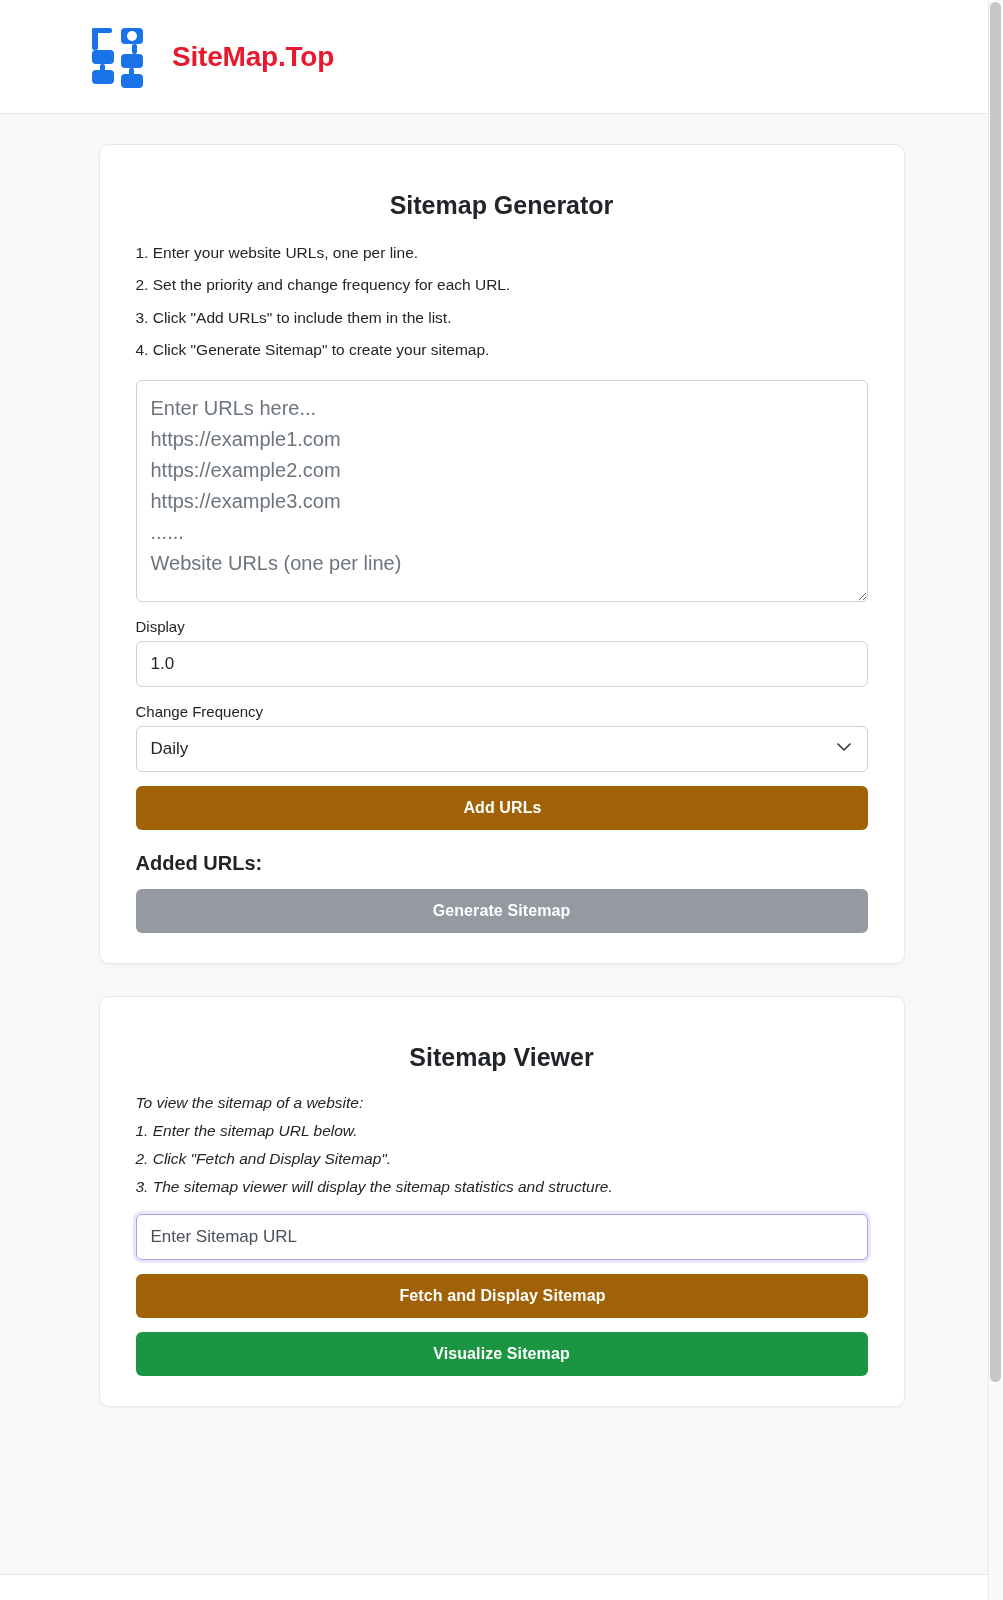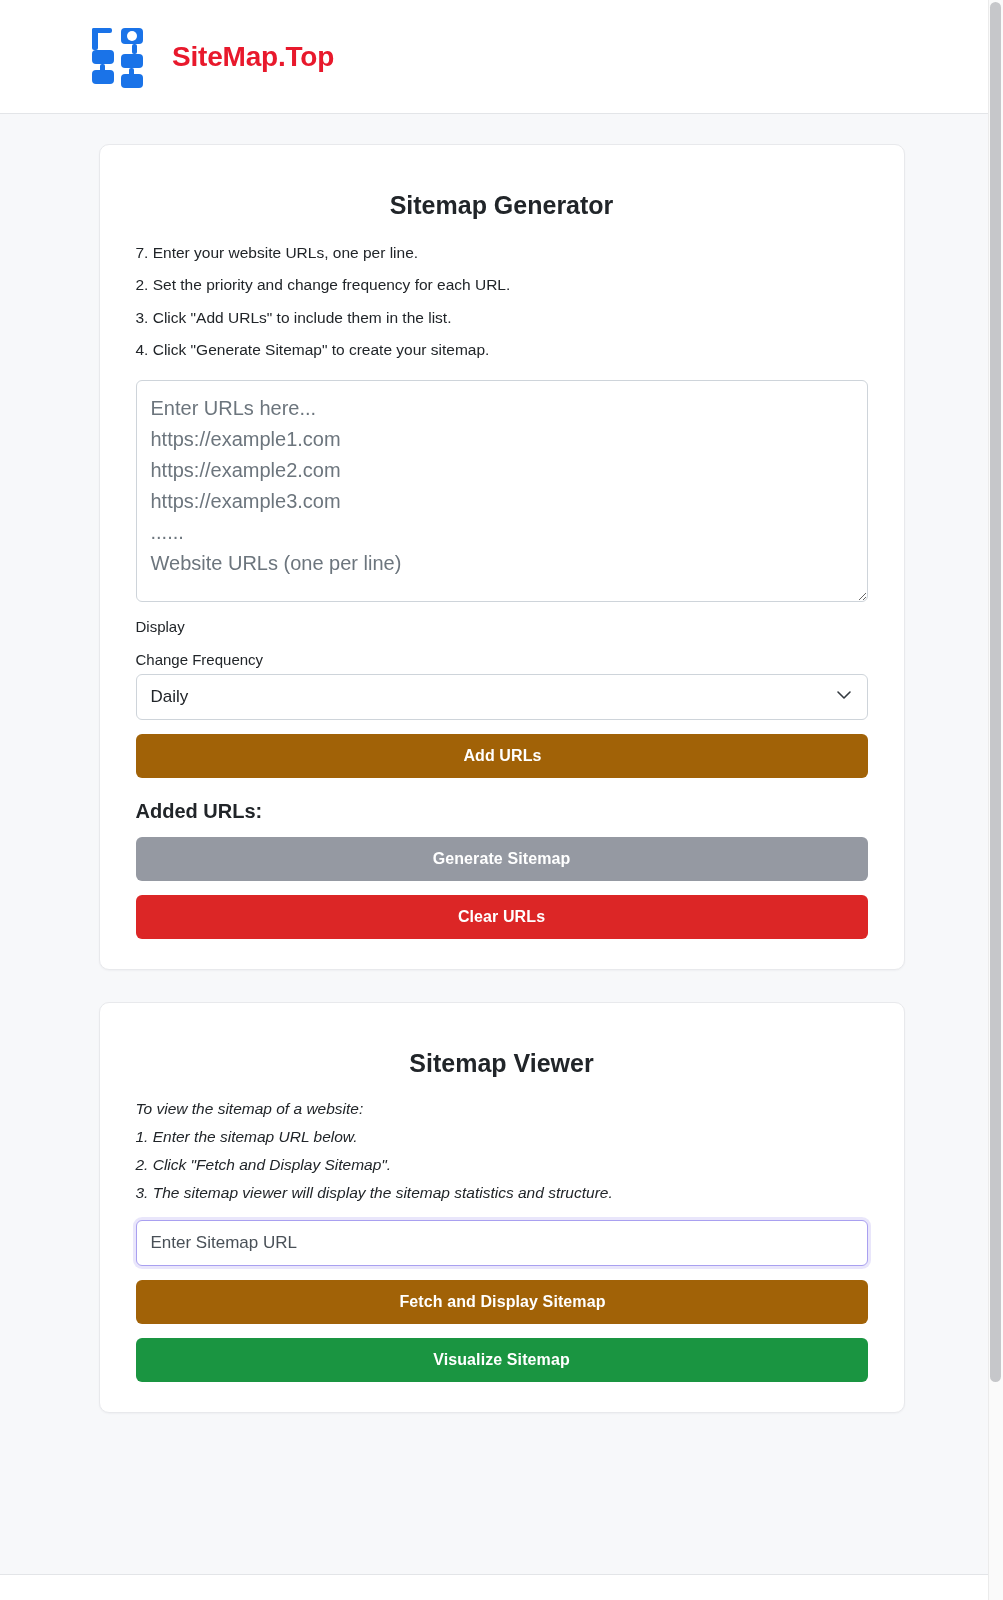--- a/index.html
+++ b/index.html
@@ -217,53 +217,53 @@
       <span class="brand-name">SiteMap.Top</span>
     </div>
   </div>
 
   <div class="content">
 
     <div class="card">
       <h2 class="card-title">Sitemap Generator</h2>
 
       <div class="steps-block">
-        <p class="step">7. Enter your website URLs, one per line.</p>
+        <p class="step">1. Enter your website URLs, one per line.</p>
         <p class="step">2. Set the priority and change frequency for each URL.</p>
         <p class="step">3. Click "Add URLs" to include them in the list.</p>
         <p class="step">4. Click "Generate Sitemap" to create your sitemap.</p>
       </div>
 
       <textarea class="url-input" placeholder="Enter URLs here...
 https://example1.com
 https://example2.com
 https://example3.com
 ......
 Website URLs (one per line)" style=""></textarea>
 
       <label class="field-label">Display</label>
+      <input class="text-input" type="text" value="1.0" style="">
 
       <label class="field-label">Change Frequency</label>
       <div class="select-wrap">
         <select class="select-input">
           <option selected="">Daily</option>
         </select>
         <span class="select-chevron">
           <svg width="16" height="16" viewBox="0 0 16 16">
               <path d="M2 5l6 6 6-6" fill="none" stroke="#343a40" stroke-width="1.6" stroke-linecap="round" stroke-linejoin="round"></path>
             </svg>
         </span>
       </div>
 
       <button class="btn btn-primary">Add URLs</button>
 
       <h3 class="subsection-title">Added URLs:</h3>
 
       <button class="btn btn-muted">Generate Sitemap</button>
-      <button class="btn btn-danger">Clear URLs</button>
     </div>
 
     <div class="card">
       <h2 class="card-title">Sitemap Viewer</h2>
 
       <div class="steps-block">
         <p class="viewer-line">To view the sitemap of a website:</p>
         <p class="viewer-line">1. Enter the sitemap URL below.</p>
         <p class="viewer-line">2. Click "Fetch and Display Sitemap".</p>
         <p class="viewer-line">3. The sitemap viewer will display the sitemap statistics and structure.</p>

